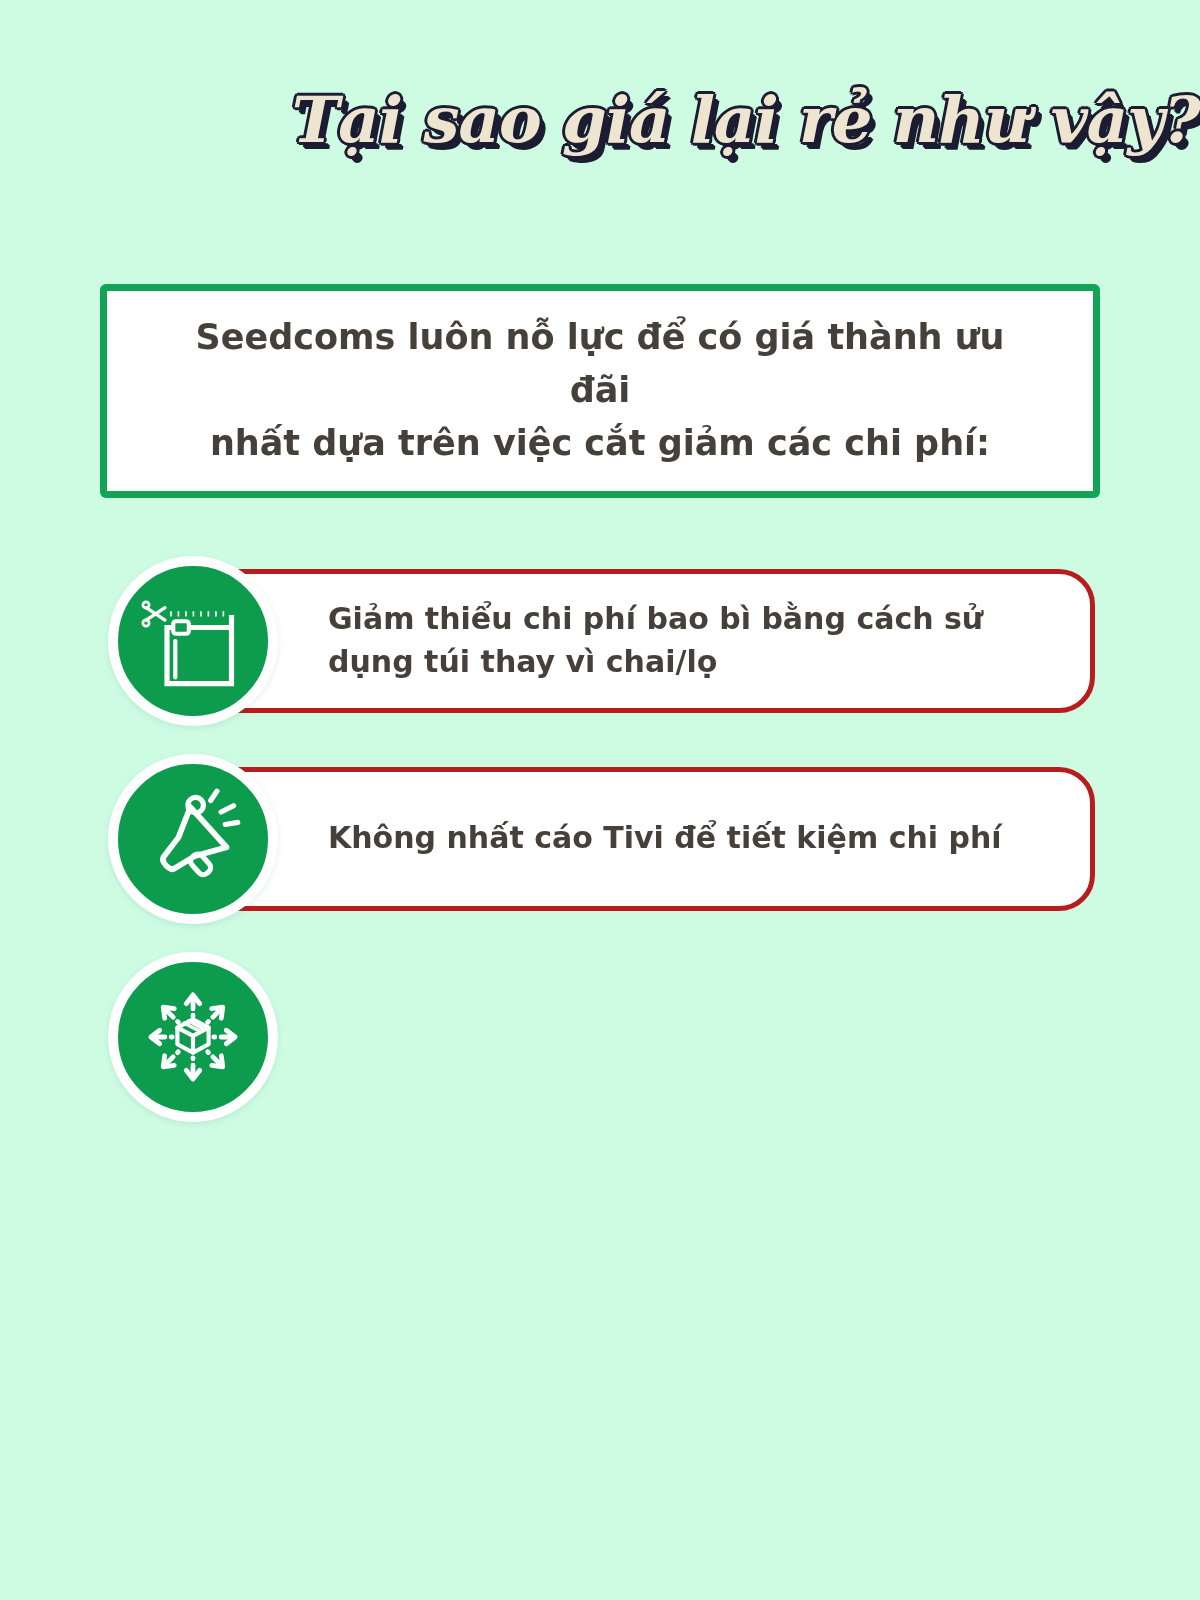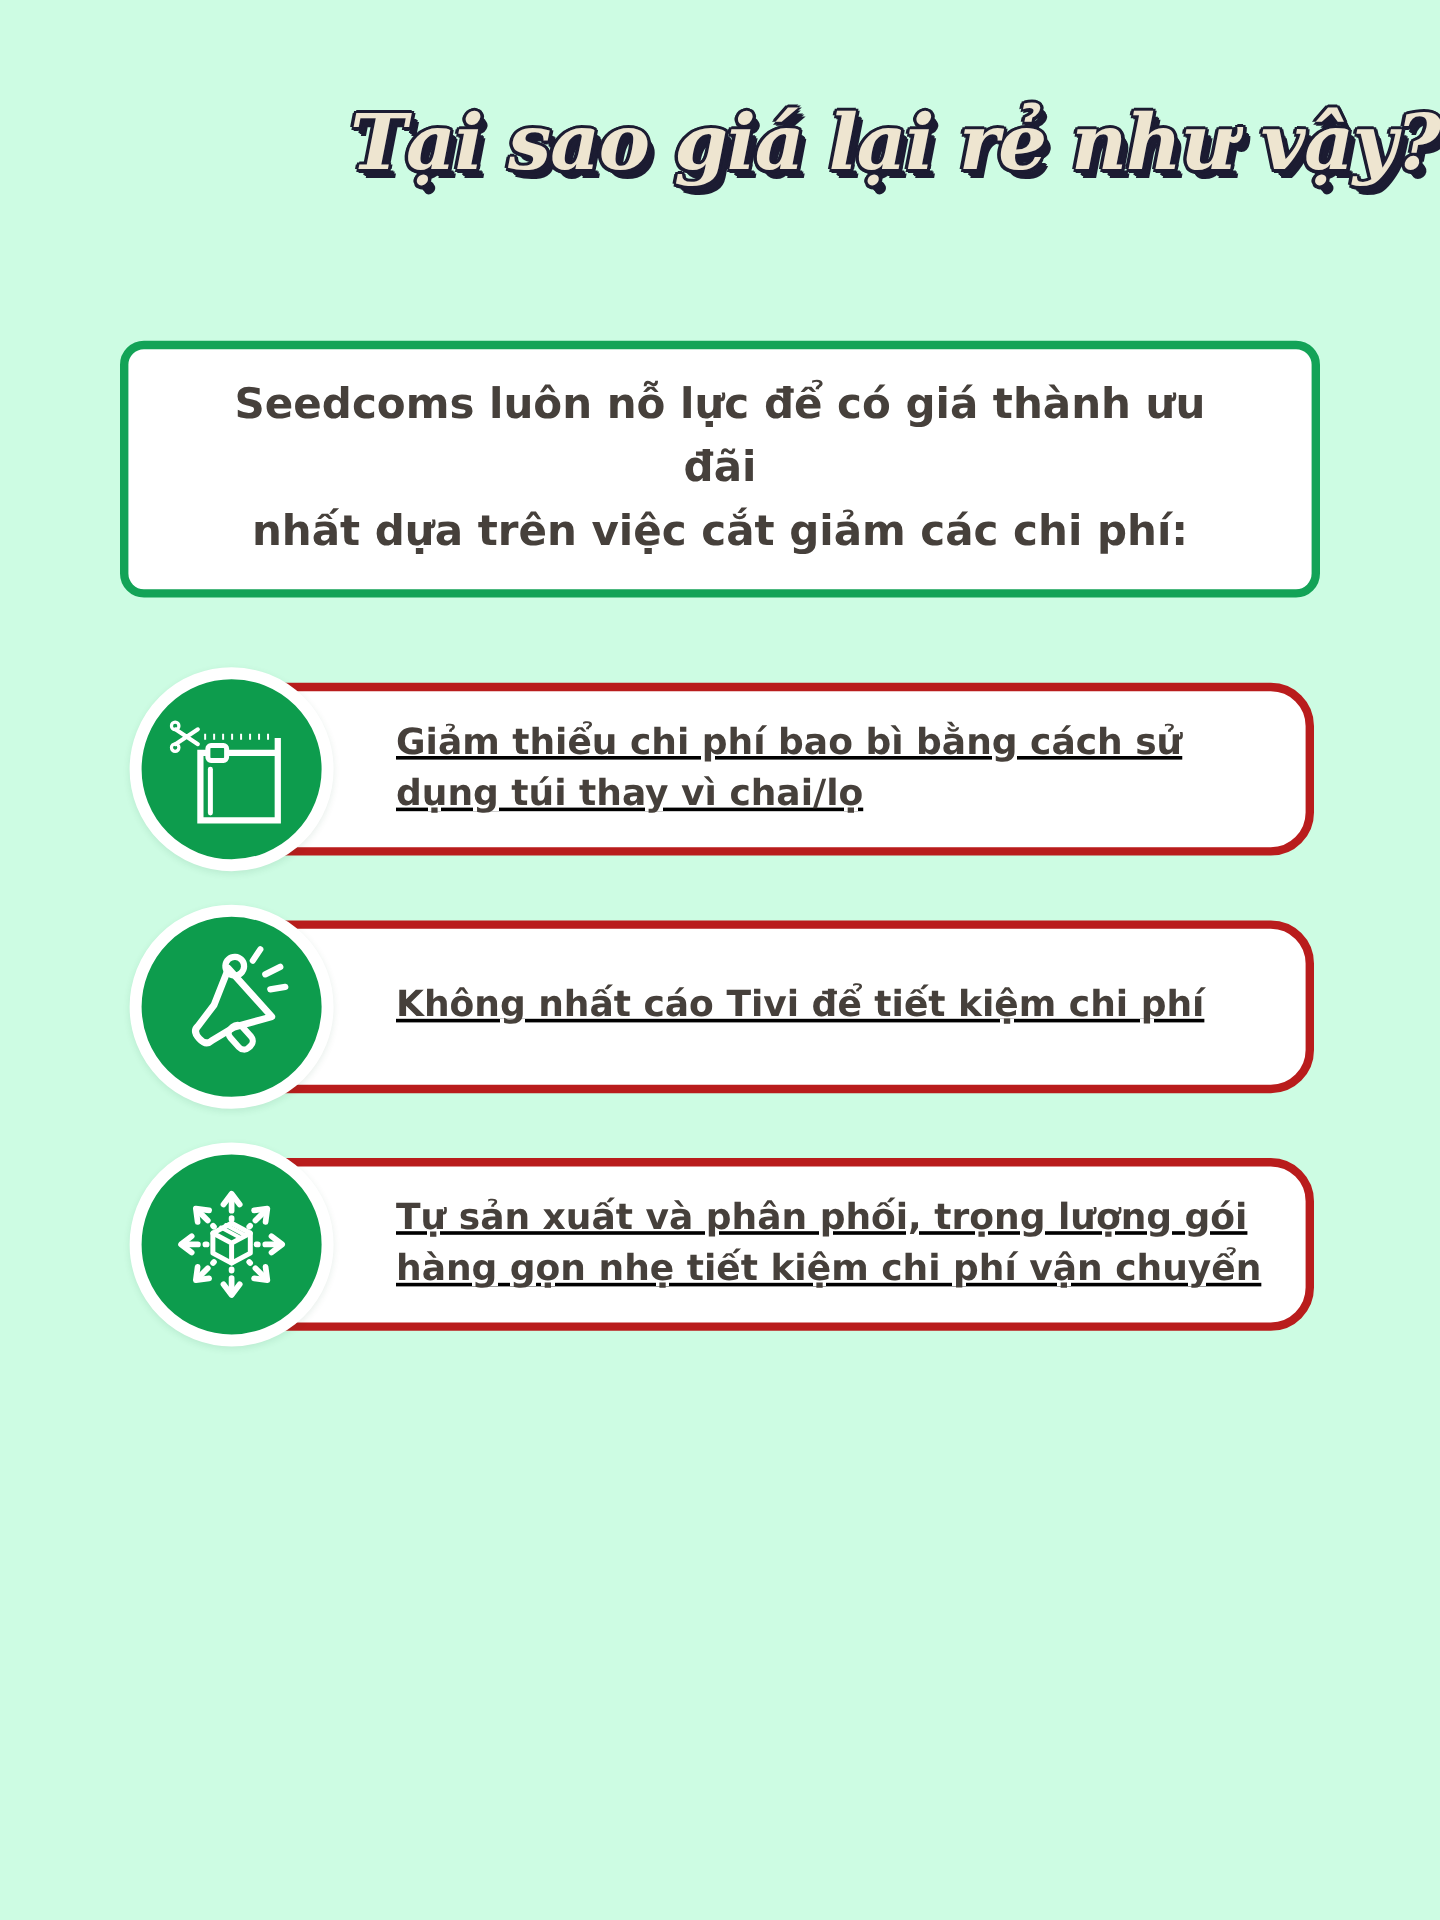--- a/index.html
+++ b/index.html
@@ -33,21 +33,21 @@
   }
 
   
   .intro-card {
     box-sizing: border-box;
     width: 1000px;
     margin: 84px auto 0 auto;
     min-height: 166px;
     background: #ffffff;
     border: 7px solid #13a357;
-    border-radius: 20px;
+    border-radius: 6px;
     display: flex;
     align-items: center;
     justify-content: center;
     padding: 20px 55px;
   }
   .intro-text {
     margin: 0;
     font-size: 35px;
     font-weight: bold;
     line-height: 1.52;
@@ -60,27 +60,26 @@
   .rows { margin-top: 58px; }
   .row { position: relative; width: 1200px; height: 170px; margin-bottom: 28px; }
   .row-box {
     box-sizing: border-box;
     position: absolute;
     left: 195px;
     top: 13px;
     width: 900px;
     height: 144px;
     background: #ffffff;
-    border: 7px solid #b91c1c;
+    border: 5px solid #b91c1c;
     border-radius: 36px;
     display: flex;
     align-items: center;
     padding-left: 128px;
     padding-right: 34px;
-    text-decoration: underline;
   }
   .row-text {
     margin: 0;
     font-size: 30px;
     font-weight: bold;
     line-height: 1.42;
     color: #46403b;
     white-space: pre-line;
   }
   .icon-circle {
@@ -149,24 +148,20 @@
             <path d="M67 13 L73 4" stroke-width="5"></path>
             <path d="M77 24 L89 18" stroke-width="5"></path>
             <path d="M81 36 L93 34" stroke-width="5"></path>
           </svg>
         </span>
       </div>
     </div>
 
 
     <div class="row">
-      <div class="row-box">
-        <p class="row-text">Tự sản xuất và phân phối, trọng lượng gói
-hàng gọn nhẹ tiết kiệm chi phí vận chuyển</p>
-      </div>
       <div class="icon-circle">
         <span>
           <svg viewBox="0 0 100 100" fill="none" stroke="#ffffff" stroke-linejoin="round" stroke-linecap="round">
             <path d="M50 33 L65 41 V57 L50 65 L35 57 V41 Z" stroke-width="4"></path>
             <path d="M35 41 L50 49 L65 41 M50 49 V65" stroke-width="4"></path>
             <path d="M41.5 36.5 L56.5 44.5 M45.5 34.5 L60.5 42.5" stroke-width="3.2"></path>
             <g stroke-width="4.6">
               <g transform="rotate(0 50 50)">
                   <line x1="50" y1="30" x2="50" y2="14" stroke-dasharray="1 6 20"></line>
                   <path d="M43.5 18 L50 9.5 L56.5 18"></path>

